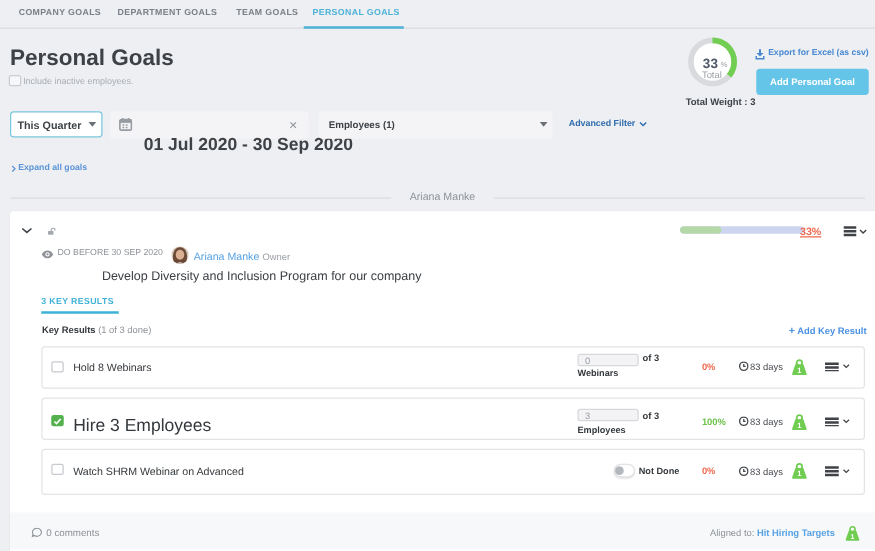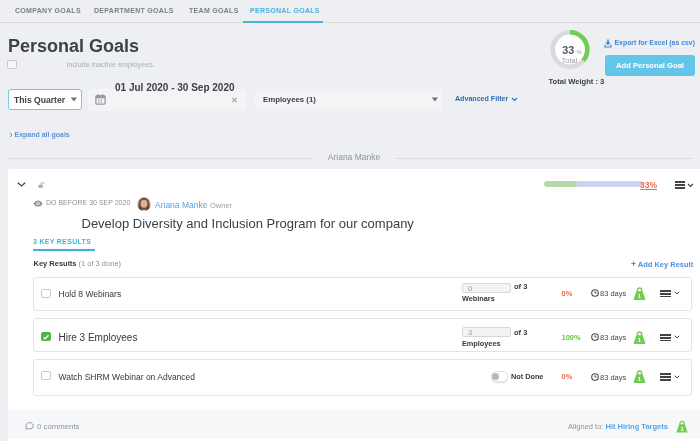--- a/index.html
+++ b/index.html
@@ -13,40 +13,40 @@
 
   <div class="abs" style="left:0;top:22px;width:700px;height:1px;background:#d9dbdf;"></div>
   <div class="abs b" style="left:15px;top:7px;font-size:7px;letter-spacing:.3px;color:#7b8087;">COMPANY GOALS</div>
   <div class="abs b" style="left:94px;top:7px;font-size:7px;letter-spacing:.3px;color:#7b8087;">DEPARTMENT GOALS</div>
   <div class="abs b" style="left:189px;top:7px;font-size:7px;letter-spacing:.3px;color:#7b8087;">TEAM GOALS</div>
   <div class="abs b" style="left:250px;top:7px;font-size:7px;letter-spacing:.3px;color:#4cb2d8;">PERSONAL GOALS</div>
   <div class="abs" style="left:243px;top:20.5px;width:80px;height:2px;background:#4cb2d8;"></div>
 
   <div class="abs b" style="left:8px;top:36px;font-size:18px;color:#3e4247;">Personal Goals</div>
   <div class="abs" style="left:7px;top:59.5px;width:9.5px;height:9.5px;border:1px solid #c9ccd1;border-radius:2px;background:#f6f7f9;box-sizing:border-box;"></div>
-  <div class="abs" style="left:18.5px;top:60px;font-size:7.2px;color:#aaaeb4;padding-left:48px;">Include inactive employees.</div>
+  <div class="abs" style="left:18.5px;top:60px;font-size:7.2px;color:#aaaeb4;">Include inactive employees.</div>
 
   <div class="abs" style="left:8px;top:89px;width:72px;height:19px;border:1px solid #7ac7dc;border-radius:3px;background:#fff;"></div>
   <div class="abs b" style="left:14px;top:94.5px;font-size:8.6px;color:#3e4247;">This Quarter</div>
   <svg class="abs" style="left:69.5px;top:97px;" width="8" height="5">
       <polygon points="0.8,0.6 7,0.6 3.9,4.4" fill="#6b7076"></polygon>
     </svg>
 
   <div class="abs" style="left:88px;top:88.5px;width:159px;height:22px;border-radius:3px;background:#f4f4f6;"></div>
   <svg class="abs" style="left:95px;top:94px;" width="11" height="11" viewBox="0 0 11 11">
       <rect x="0.9" y="1.7" width="9.2" height="8.4" rx="1.2" fill="none" stroke="#979ca2" stroke-width="1.3"></rect>
       <rect x="0.9" y="1.7" width="9.2" height="2.6" fill="#979ca2"></rect>
       <line x1="3.1" y1="0.3" x2="3.1" y2="2" stroke="#979ca2" stroke-width="1.2"></line>
       <line x1="7.9" y1="0.3" x2="7.9" y2="2" stroke="#979ca2" stroke-width="1.2"></line>
       <rect x="3" y="5.4" width="1.4" height="1.2" fill="#979ca2"></rect>
       <rect x="5.6" y="5.4" width="1.4" height="1.2" fill="#979ca2"></rect>
       <rect x="3" y="7.4" width="1.4" height="1.2" fill="#979ca2"></rect>
       <rect x="5.6" y="7.4" width="1.4" height="1.2" fill="#979ca2"></rect>
     </svg>
-  <div class="abs b" style="left:115px;top:82px;font-size:10px;color:#3e4247;">01 Jul 2020 - 30 Sep 2020</div>
+  <div class="abs b" style="left:115px;top:107px;font-size:14px;color:#3e4247;">01 Jul 2020 - 30 Sep 2020</div>
   <div class="abs" style="left:231px;top:94.5px;font-size:8.5px;color:#8b9096;">✕</div>
 
   <div class="abs" style="left:255px;top:88.5px;width:187px;height:22px;border-radius:3px;background:#f4f4f6;"></div>
   <div class="abs b" style="left:263px;top:94.5px;font-size:7.8px;color:#3e4247;">Employees (1)</div>
   <svg class="abs" style="left:430.5px;top:97px;" width="8" height="5">
       <polygon points="0.8,0.6 7,0.6 3.9,4.4" fill="#6b7076"></polygon>
     </svg>
 
   <div class="abs b" style="left:455px;top:94.5px;font-size:7.1px;color:#2f6bad;">Advanced Filter</div>
   <svg class="abs" style="left:511px;top:97px;" width="7" height="5">
@@ -116,21 +116,21 @@
       <g clip-path="url(#av)">
         <rect width="14" height="14" fill="#d9cabb"></rect>
         <path d="M2.2 14 Q0.6 8 2 4.5 Q3.5 0.8 7 0.8 Q10.5 0.8 12 4.5 Q13.4 8 11.8 14 Z" fill="#6c4a38"></path>
         <ellipse cx="7" cy="6.8" rx="3.4" ry="4" fill="#dbb093"></ellipse>
         <path d="M3.5 14 Q7 11.5 10.5 14 Z" fill="#e8e2da"></path>
       </g>
     </svg>
   <div class="abs" style="left:155px;top:199.5px;font-size:8.5px;color:#58a2e4;">Ariana Manke</div>
   <div class="abs" style="left:210px;top:200.5px;font-size:7.5px;color:#9a9ea3;">Owner</div>
 
-  <div class="abs" style="left:33.5px;top:215.5px;font-size:13px;color:#3c4045;padding-left:48px;">Develop Diversity and Inclusion Program for our company</div>
+  <div class="abs" style="left:33.5px;top:215.5px;font-size:10px;color:#3c4045;padding-left:48px;">Develop Diversity and Inclusion Program for our company</div>
 
   <div class="abs b" style="left:33px;top:238px;font-size:7px;letter-spacing:.3px;color:#3eb2d8;">3 KEY RESULTS</div>
   <div class="abs" style="left:33px;top:249px;width:62px;height:2px;background:#3eb2d8;"></div>
 
   <div class="abs" style="left:33.5px;top:258.5px;font-size:7.5px;color:#8d9196;text-align:center;"><span class="b" style="color:#34383c;">Key Results</span> (1 of 3 done)</div>
   <div class="abs b" style="left:631px;top:259px;font-size:7.5px;color:#4a90e2;"><span style="font-size:8.5px;">+</span> Add Key Result</div>
 
   <div class="abs" style="left:33px;top:277px;width:659px;height:34px;border:1px solid #e4e4e6;border-radius:3px;box-sizing:border-box;"></div>
   <div class="abs" style="left:41px;top:288.5px;width:9.5px;height:9.5px;border:1px solid #c6c9ce;border-radius:2px;background:#fff;box-sizing:border-box;"></div>
   <div class="abs" style="left:58.5px;top:288.5px;font-size:8.5px;color:#34383c;">Hold 8 Webinars</div>
@@ -156,21 +156,21 @@
   </div>
   <svg class="abs" style="left:674px;top:291px;" width="6" height="5">
       <path d="M0.8 0.8 L3 2.9 L5.2 0.8" fill="none" stroke="#3f4247" stroke-width="1"></path>
     </svg>
 
   <div class="abs" style="left:33px;top:318px;width:659px;height:34px;border:1px solid #e4e4e6;border-radius:3px;box-sizing:border-box;"></div>
   <div class="abs" style="left:41px;top:331.5px;width:9.5px;height:9.5px;border-radius:2px;background:#55b14e;"></div>
   <svg class="abs" style="left:42px;top:332.5px;" width="8" height="8">
       <path d="M1.5 4.2 L3.2 5.9 L6.5 2.2" fill="none" stroke="#fff" stroke-width="1.3"></path>
     </svg>
-  <div class="abs" style="left:58.5px;top:332px;font-size:10px;color:#34383c;">Hire 3 Employees</div>
+  <div class="abs" style="left:58.5px;top:332px;font-size:14px;color:#34383c;">Hire 3 Employees</div>
   <div class="abs" style="left:462px;top:326.5px;width:49px;height:10px;border:1px solid #d8d8dc;border-radius:2px;background:#f3f3f5;box-sizing:border-box;"></div>
   <div class="abs" style="left:468px;top:328px;font-size:7.5px;color:#9aa0a6;">3</div>
   <div class="abs b" style="left:514px;top:328px;font-size:7.5px;color:#34383c;">of 3</div>
   <div class="abs b" style="left:462px;top:339px;font-size:7.3px;color:#34383c;">Employees</div>
   <div class="abs b" style="left:561.5px;top:332.5px;font-size:7.5px;color:#6cc24a;">100%</div>
   <svg class="abs" style="left:591px;top:333px;" width="8" height="8" viewBox="0 0 8 8">
       <circle cx="4" cy="4" r="3.3" fill="none" stroke="#44484d" stroke-width="1.1"></circle>
       <path d="M4 2.2 V4 H5.5" fill="none" stroke="#44484d" stroke-width="1"></path>
     </svg>
   <div class="abs" style="left:600px;top:333px;font-size:7.5px;color:#44484d;">83 days</div>

